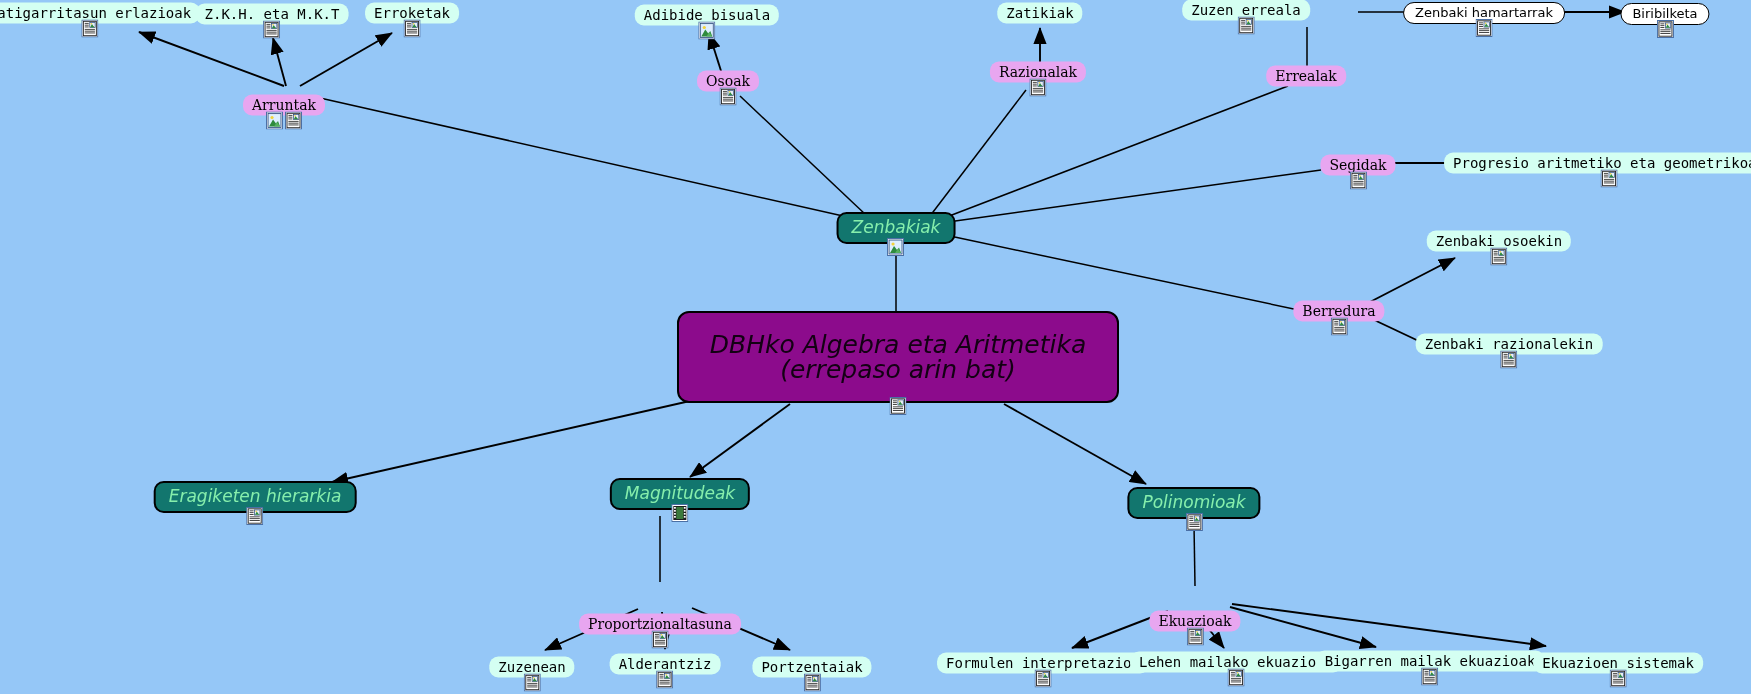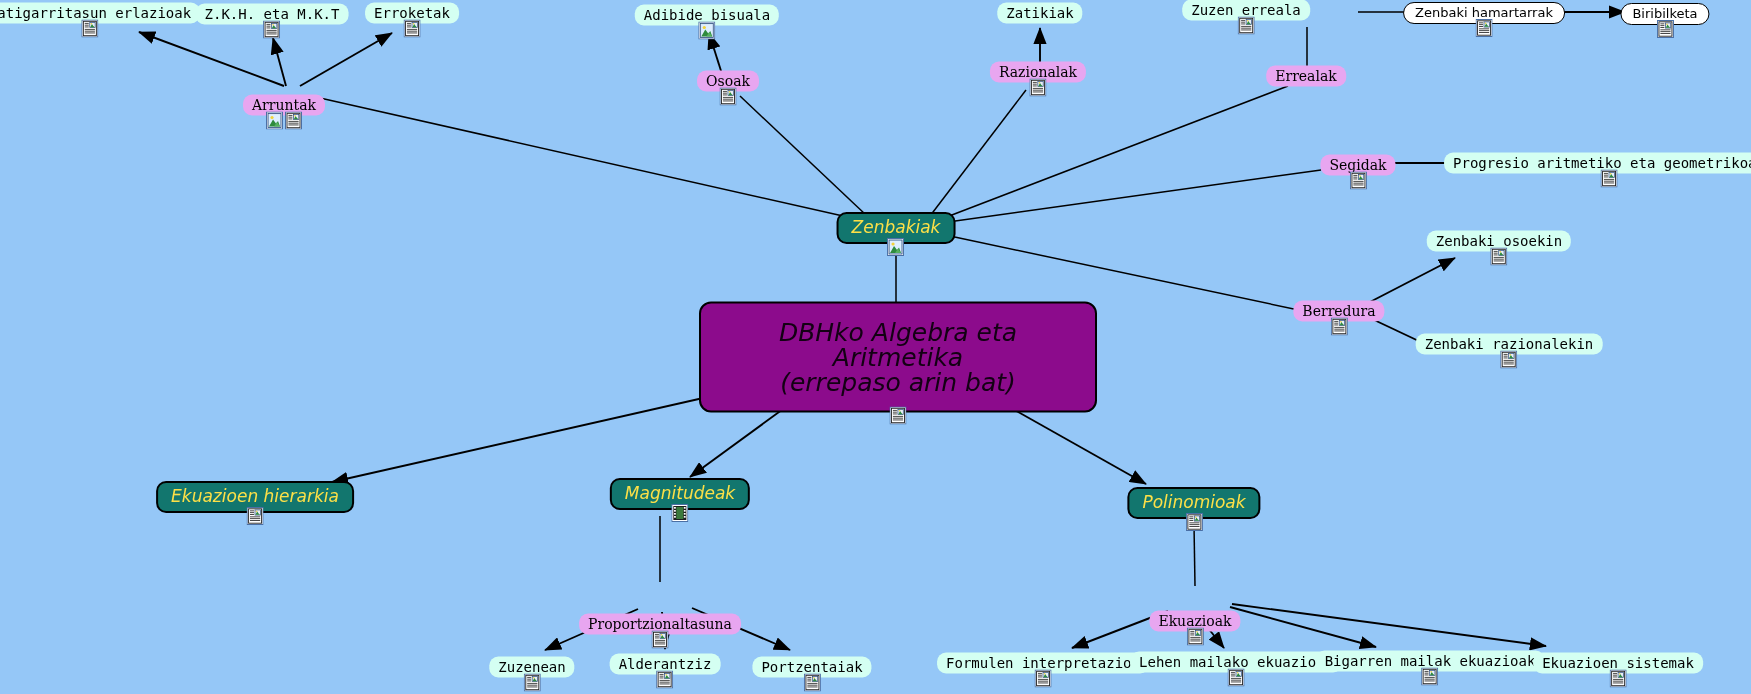--- a/index.html
+++ b/index.html
@@ -63,21 +63,21 @@
 
   
   .node.branch {
     background: #12766e;
     border: 2px solid #000;
     border-radius: 10px;
     padding: 5px 13px 6px 13px;
     font-family: "DejaVu Sans", sans-serif;
     font-style: italic;
     font-size: 17px;
-    color: #fde047;
+    color: #86efac;
   }
 
   
   .node.root {
     background: #8c0b8c;
     border: 2px solid #000;
     border-radius: 12px;
     padding: 16px 26px;
     font-family: "DejaVu Sans", sans-serif;
     font-style: italic;
@@ -153,21 +153,21 @@
         <line x1="662" y1="612" x2="665" y2="649" stroke="#000000" stroke-width="1.9" marker-end="url(#arrowhead)"></line>
         <line x1="692" y1="608" x2="790" y2="650" stroke="#000000" stroke-width="1.9" marker-end="url(#arrowhead)"></line>
         <line x1="1194" y1="525" x2="1195" y2="586" stroke="#000000" stroke-width="1.5"></line>
         <line x1="1168" y1="611" x2="1072" y2="648" stroke="#000000" stroke-width="1.9" marker-end="url(#arrowhead)"></line>
         <line x1="1196" y1="613" x2="1224" y2="648" stroke="#000000" stroke-width="1.9" marker-end="url(#arrowhead)"></line>
         <line x1="1230" y1="607" x2="1376" y2="647" stroke="#000000" stroke-width="1.9" marker-end="url(#arrowhead)"></line>
         <line x1="1232" y1="604" x2="1546" y2="646" stroke="#000000" stroke-width="1.9" marker-end="url(#arrowhead)"></line>
       </g>
   </svg>
   <div id="node-layer">
-      <div class="node root" style="left: 898px; top: 357px; width: 398px; min-height: 92px;"><span class="label">DBHko Algebra eta Aritmetika
+      <div class="node root" style="left: 898px; top: 357px; width: 442px; min-height: 92px;"><span class="label">DBHko Algebra eta Aritmetika
 (errepaso arin bat)</span><div class="icons"><span><svg class="icon" viewBox="0 0 17 18" xmlns="http://www.w3.org/2000/svg">
               <rect x="0.5" y="0.5" width="16" height="17" fill="#ffffff" stroke="#4a6fa5"></rect>
               <rect x="2" y="1.8" width="13" height="14.4" fill="#ffffff" stroke="#222" stroke-width="0.9"></rect>
               <g fill="#333">
                 <rect x="3.4" y="3.4" width="4" height="0.9"></rect>
                 <rect x="3.4" y="5.2" width="4" height="0.9"></rect>
                 <rect x="3.4" y="7.0" width="4" height="0.9"></rect>
                 <rect x="3.4" y="9.4" width="10.2" height="0.9"></rect>
                 <rect x="3.4" y="11.2" width="10.2" height="0.9"></rect>
                 <rect x="3.4" y="13.0" width="10.2" height="0.9"></rect>
@@ -185,21 +185,21 @@
               <rect x="2" y="2" width="13" height="14" fill="#cfe3f7" stroke="#2a4a7a" stroke-width="0.8"></rect>
               <rect x="3" y="3" width="11" height="12" fill="#ddeeff"></rect>
               <circle cx="6" cy="6" r="1.6" fill="#f2d23a"></circle>
               <polygon points="3,15 7,8 10,12 12,9.5 14,15" fill="#2e8b3e"></polygon>
               <polygon points="8,15 11,10.5 14,15" fill="#56b05f"></polygon>
             </svg>
           </span>
         </div>
       </div>
       <div class="node branch" style="left: 255px; top: 497px;">
-        <span class="label">Ekuazioen hierarkia</span>
+        <span class="label">Eragiketen hierarkia</span>
         <div class="icons">
           <span>
             <svg class="icon" viewBox="0 0 17 18" xmlns="http://www.w3.org/2000/svg">
               <rect x="0.5" y="0.5" width="16" height="17" fill="#ffffff" stroke="#4a6fa5"></rect>
               <rect x="2" y="1.8" width="13" height="14.4" fill="#ffffff" stroke="#222" stroke-width="0.9"></rect>
               <g fill="#333">
                 <rect x="3.4" y="3.4" width="4" height="0.9"></rect>
                 <rect x="3.4" y="5.2" width="4" height="0.9"></rect>
                 <rect x="3.4" y="7.0" width="4" height="0.9"></rect>
                 <rect x="3.4" y="9.4" width="10.2" height="0.9"></rect>

